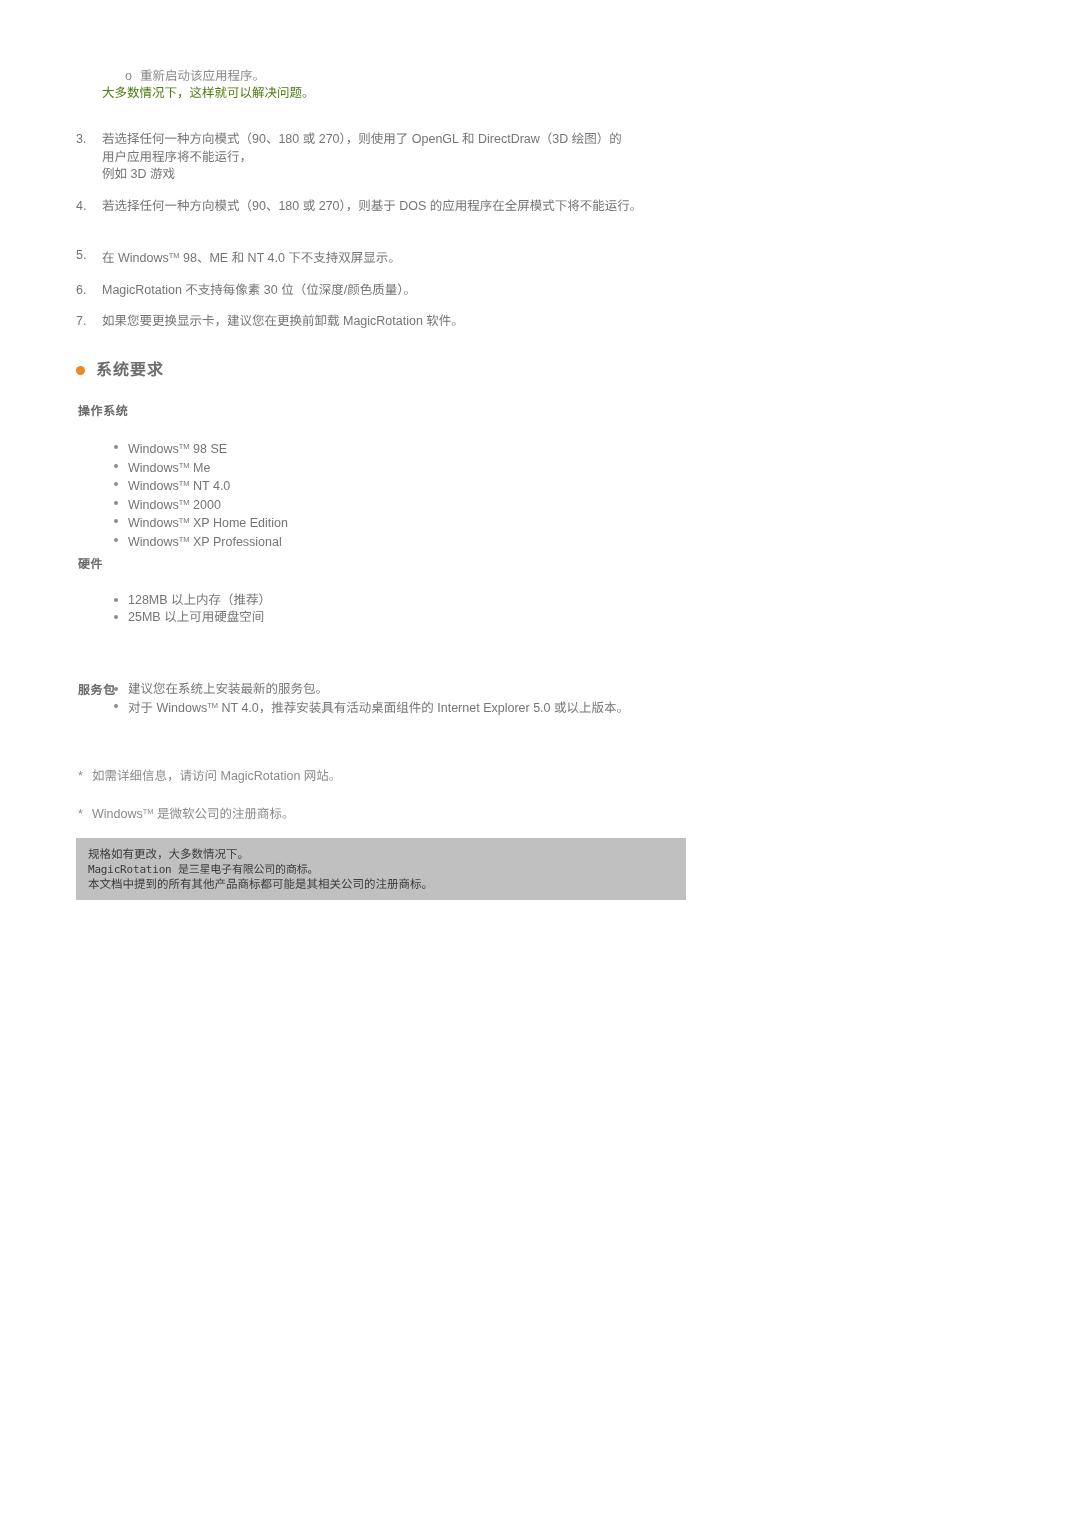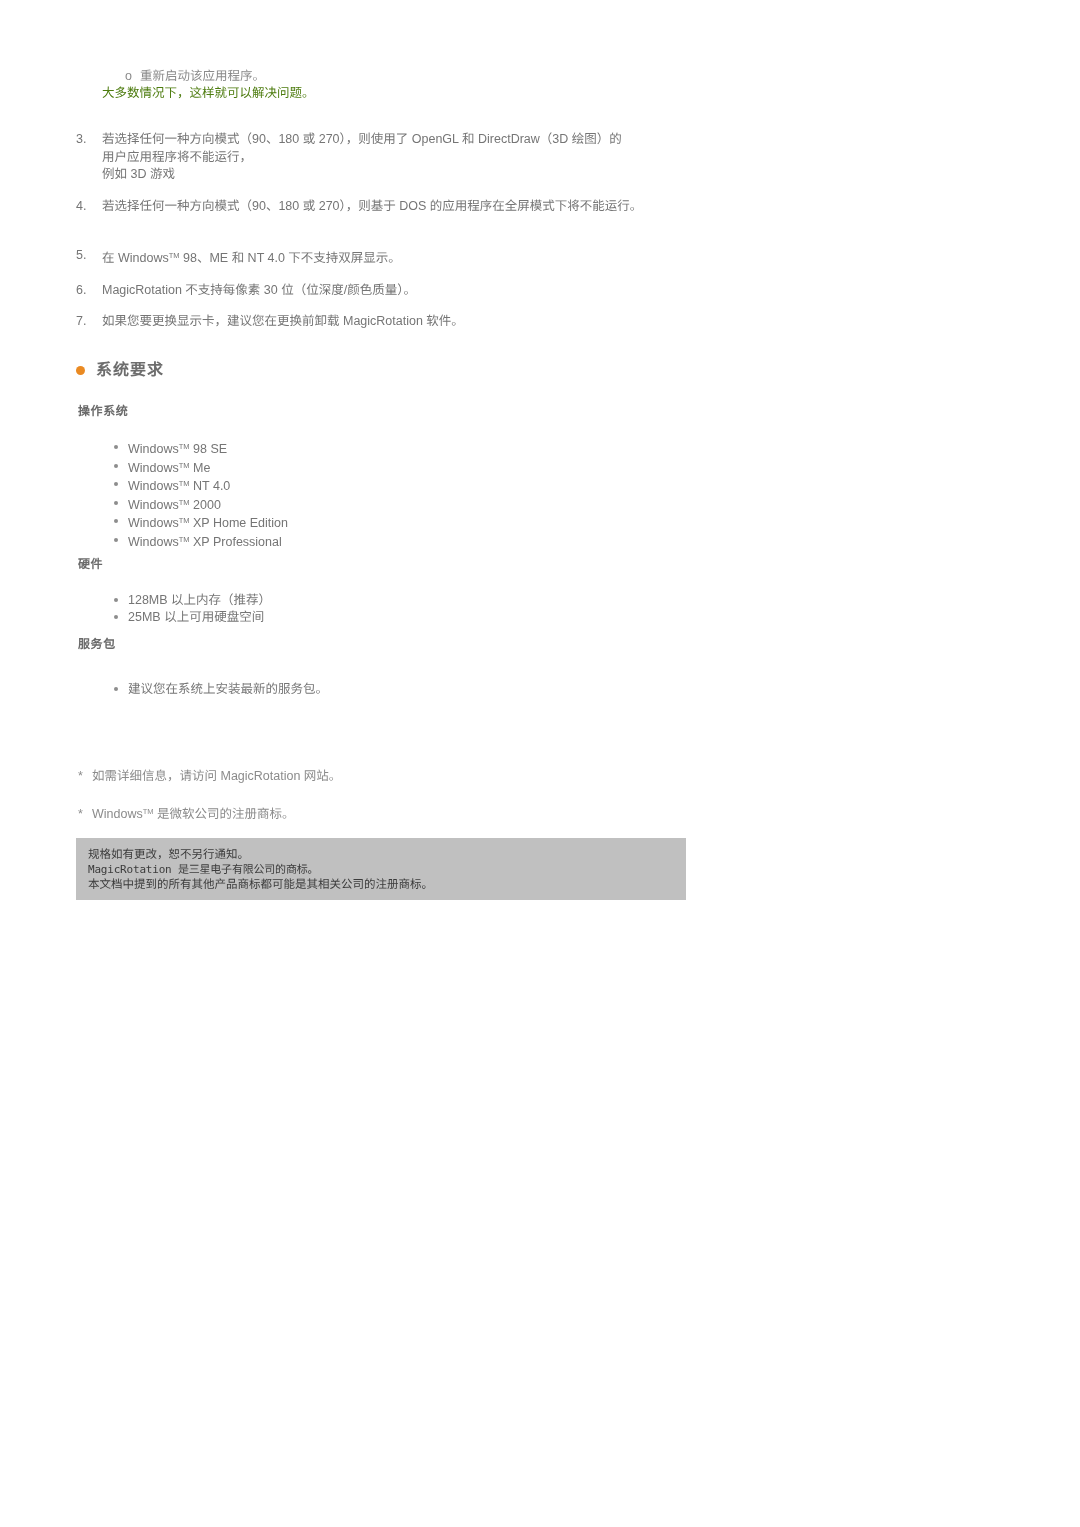--- a/index.html
+++ b/index.html
@@ -267,33 +267,34 @@
     <li>Windows<sup class="tm">TM</sup> XP Professional</li>
   </ul>
 
   <div class="sub-head" style="top:556px;">硬件</div>
 
   <ul class="dot-list" style="top:592px;">
     <li>128MB 以上内存（推荐）</li>
     <li>25MB 以上可用硬盘空间</li>
   </ul>
 
-  <div class="sub-head" style="top:636px;">服务包</div>
+  <div class="sub-head" style="top:682px;">服务包</div>
 
   <ul class="dot-list" style="top:681px;">
     <li>建议您在系统上安装最新的服务包。</li>
+    <li>对于 Windows<sup class="tm">TM</sup> NT 4.0，推荐安装具有活动桌面组件的 Internet Explorer 5.0 或以上版本。</li>
   </ul>
 
   <div class="footnote" style="top:768px;">
     <span class="star">*</span><span>如需详细信息，请访问 MagicRotation 网站。</span>
   </div>
 
   <div class="footnote" style="top:803px;">
     <span class="star">*</span><span>Windows<sup class="tm">TM</sup> 是微软公司的注册商标。</span>
   </div>
 
   <div class="legal-box">
-    <div class="legal-line">规格如有更改，恕不另行通知。</div>
+    <div class="legal-line">规格如有更改，大多数情况下。</div>
     <div class="legal-line mono">MagicRotation 是三星电子有限公司的商标。</div>
     <div class="legal-line">本文档中提到的所有其他产品商标都可能是其相关公司的注册商标。</div>
   </div>
 
 </div>
 
 </body></html>

